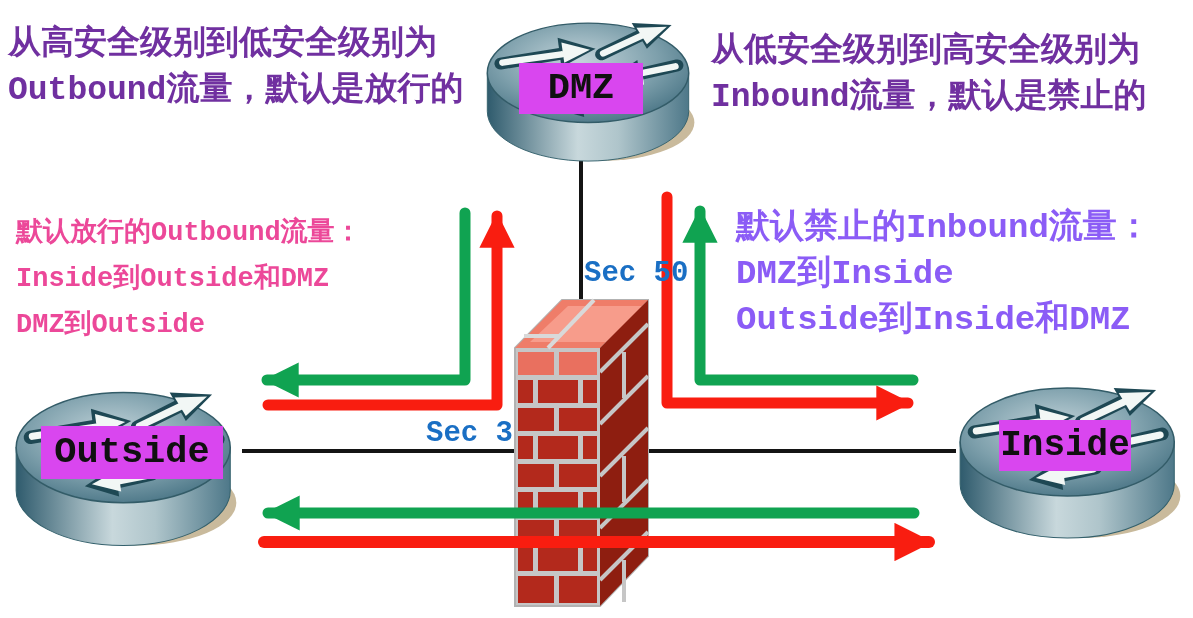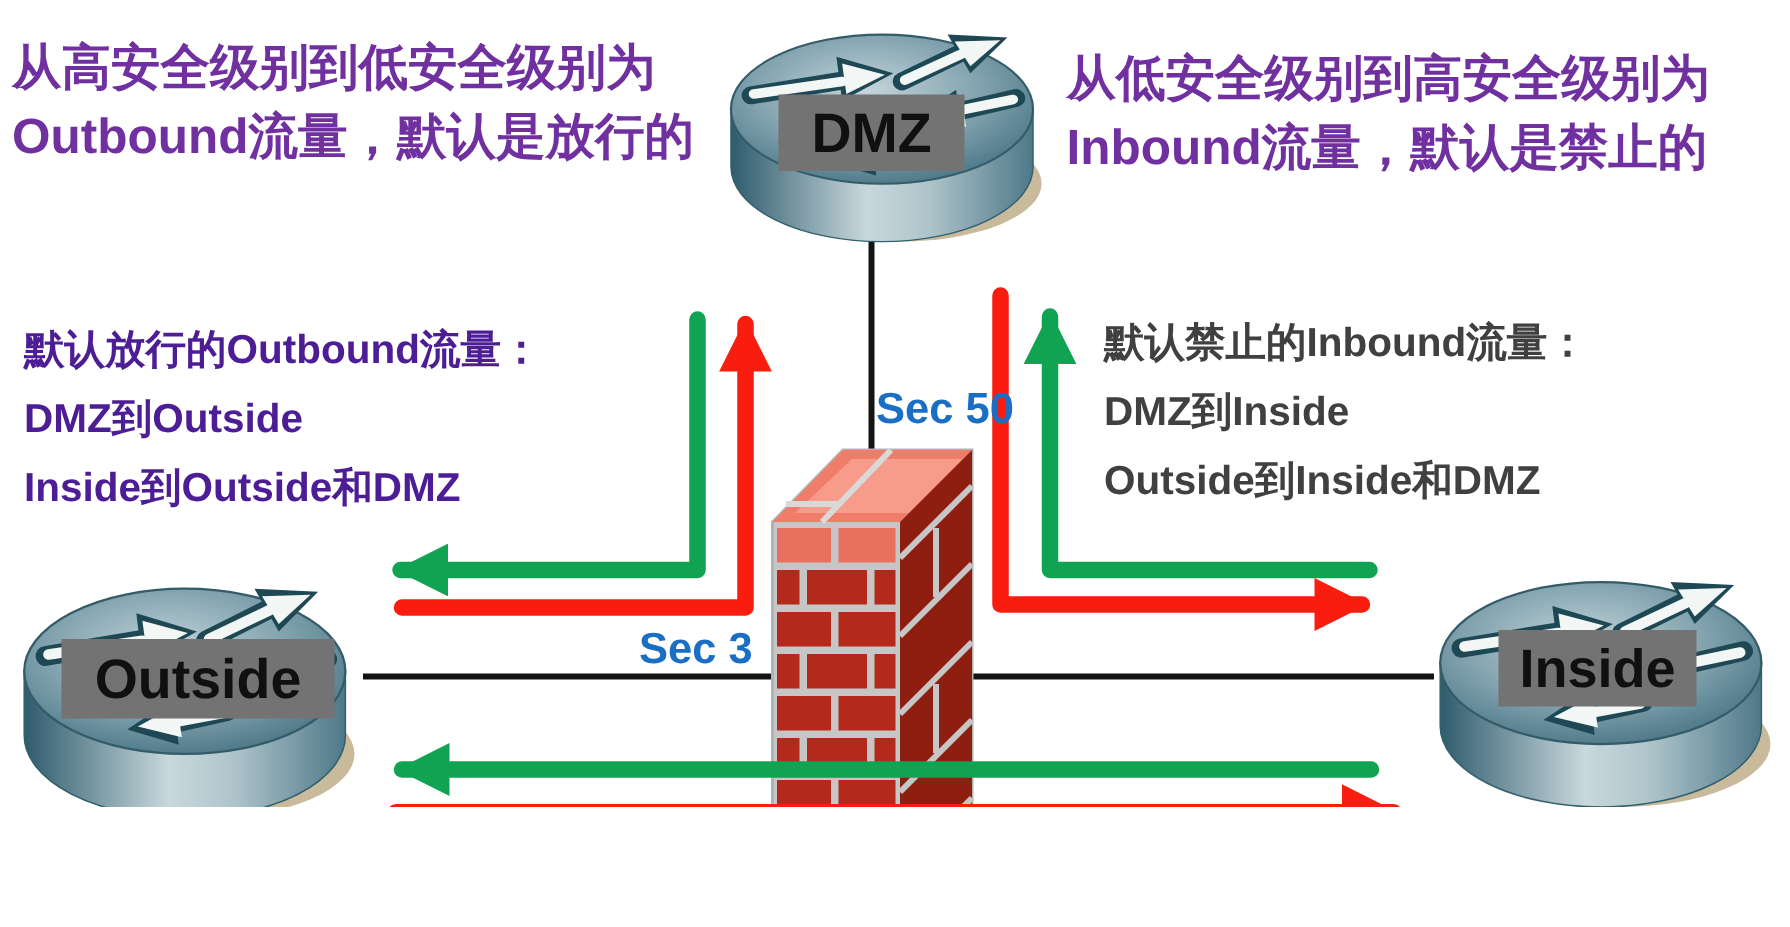--- a/index.html
+++ b/index.html
@@ -1,28 +1,28 @@
 <!DOCTYPE html>
 <html><head>
 <meta charset="utf-8">
 <style>
   html,body{margin:0;padding:0;background:#ffffff;}
   .canvas{
-    position:relative;width:1193px;height:538px;background:#ffffff;overflow:hidden;
-    font-family:Liberation Sans, sans-serif;
+    position:relative;width:1193px;height:618px;background:#ffffff;overflow:hidden;
+    font-family:Liberation Mono, monospace;
   }
   .gfx{position:absolute;left:0;top:0;}
   .ann{position:absolute;font-weight:700;white-space:nowrap;}
   .ann div{white-space:nowrap;}
   .ann-purple{color:#7030A0;font-size:33px;line-height:46px;}
-  .ann-green{color:#4c1d95;font-size:27px;line-height:46px;}
-  .ann-red{color:#404040;font-size:27px;line-height:46px;}
+  .ann-green{color:#ec4899;font-size:27px;line-height:46px;}
+  .ann-red{color:#8b5cf6;font-size:34px;line-height:46px;}
   .seclabel{position:absolute;color:#1A6FC4;font-weight:700;font-size:29px;white-space:nowrap;}
   .nodelabel{
-    position:absolute;background:#737373;color:#101010;font-weight:800;
+    position:absolute;background:#d946ef;color:#101010;font-weight:800;
     text-align:center;letter-spacing:0px;
   }
   .nodelabel-dmz{left:519px;top:63px;width:124px;height:51px;font-size:37px;line-height:51px;}
   .nodelabel-outside{left:41px;top:426px;width:182px;height:53px;font-size:37px;line-height:53px;}
   .nodelabel-inside{left:999px;top:420px;width:132px;height:51px;font-size:36px;line-height:51px;}
 </style>
 </head>
 <body>
 
 <div class="canvas">
@@ -143,22 +143,22 @@
     <div>从高安全级别到低安全级别为</div>
     <div>Outbound流量，默认是放行的</div>
   </div>
   <div class="ann ann-purple" style="left:711px;top:29px;">
     <div>从低安全级别到高安全级别为</div>
     <div>Inbound流量，默认是禁止的</div>
   </div>
 
   <div class="ann ann-green" style="left:16px;top:210px;">
     <div>默认放行的Outbound流量：</div>
+    <div>Inside到Outside和DMZ</div>
     <div>DMZ到Outside</div>
-    <div>Inside到Outside和DMZ</div>
   </div>
 
   <div class="ann ann-red" style="left:736px;top:205px;">
     <div>默认禁止的Inbound流量：</div>
     <div>DMZ到Inside</div>
     <div>Outside到Inside和DMZ</div>
   </div>
 
   <div class="seclabel" style="left:584px;top:257px;">Sec 50</div>
   <div class="seclabel" style="left:426px;top:417px;">Sec 3</div>

